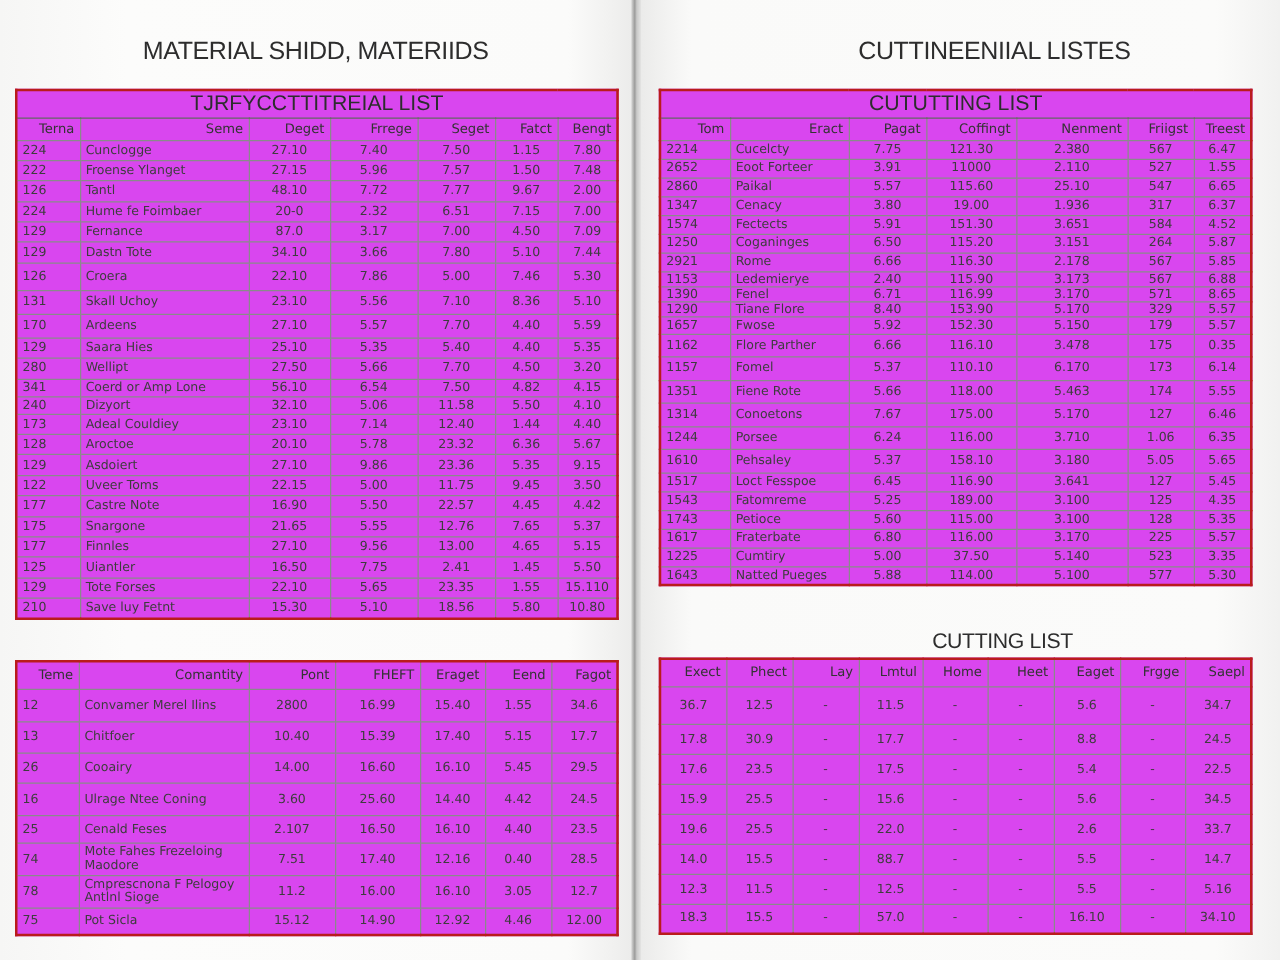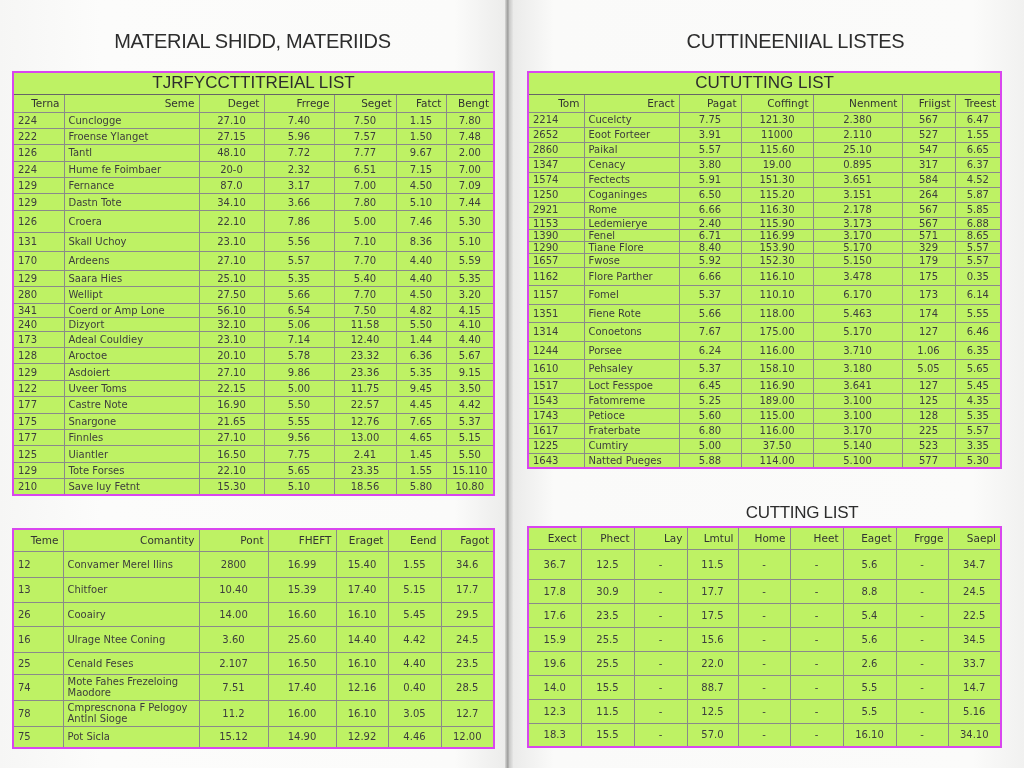--- a/index.html
+++ b/index.html
@@ -14,23 +14,23 @@
   }
   .page.left { left:0; width:505px; background:linear-gradient(90deg,#f6f6f5 0%,#fcfcfb 20%,#fbfbfa 90%,#ececeb 100%); }
   .page.right { left:513px; width:511px; background:linear-gradient(90deg,#ebebea 0%,#fafaf9 8%,#fbfbfa 90%,#f1f1f0 100%); }
   .fold { position:absolute; left:505px; top:0; width:8px; height:768px;
     background:linear-gradient(90deg,#d8d8d7 0%,#9c9c9b 35%,#c9c9c8 55%,#e6e6e5 100%); }
   .heading {
     position:absolute; font-family:"Liberation Sans", sans-serif; font-size:20px; color:#2d2d2d;
     text-align:center; letter-spacing:-0.3px;
   }
   table.sheet {
-    position:absolute; border-collapse:collapse; border:2px solid #d946ef;
+    position:absolute; border-collapse:collapse; border:2px solid #b91c1c;
     font-family:"DejaVu Sans", sans-serif; font-size:10px; color:#3d3d3d;
-    table-layout:fixed; background:#bef264;
+    table-layout:fixed; background:#d946ef;
   }
   table.sheet td, table.sheet th {
     border:1px solid #8a8a8a; padding:0 4px; white-space:nowrap; overflow:hidden;
     font-weight:normal;
   }
   table.sheet th { font-size:10.5px; color:#333; text-align:right; }
   table.sheet .title-row th {
     font-family:"Liberation Sans", sans-serif; font-size:17px; color:#2d2d2d; text-align:center;
     border-bottom:1px solid #666;
   }
@@ -431,21 +431,21 @@
         <td class="num">115.60</td>
         <td class="num">25.10</td>
         <td class="num">547</td>
         <td class="num">6.65</td>
       </tr>
       <tr style="height: 15px;">
         <td class="left-a">1347</td>
         <td class="left-a">Cenacy</td>
         <td class="num">3.80</td>
         <td class="num">19.00</td>
-        <td class="num">0.895</td>
+        <td class="num">1.936</td>
         <td class="num">317</td>
         <td class="num">6.37</td>
       </tr>
       <tr style="height: 15px;">
         <td class="left-a">1574</td>
         <td class="left-a">Fectects</td>
         <td class="num">5.91</td>
         <td class="num">151.30</td>
         <td class="num">3.651</td>
         <td class="num">584</td>

